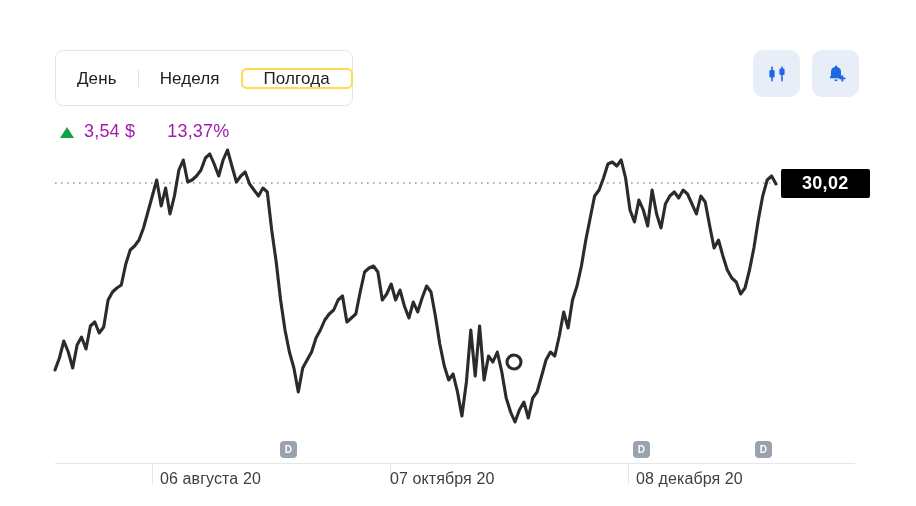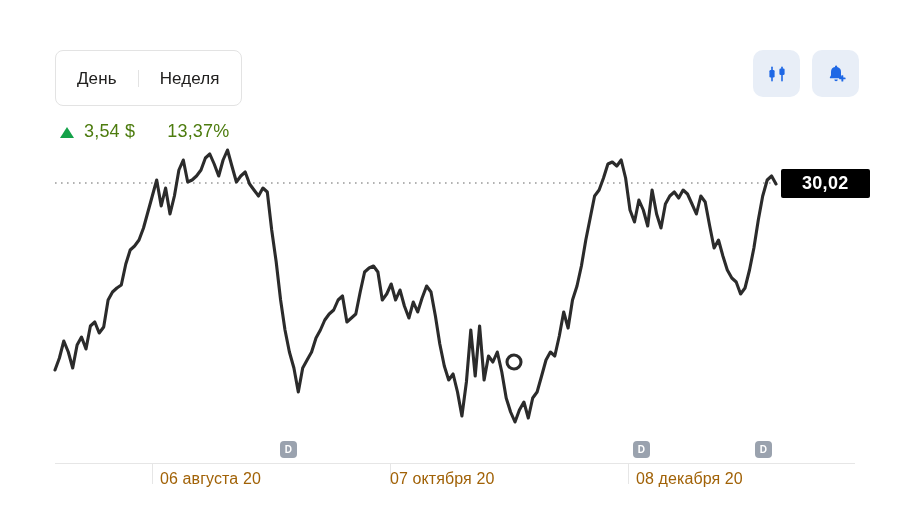--- a/index.html
+++ b/index.html
@@ -87,21 +87,21 @@
     width: 0; height: 0;
     border-left: 7px solid transparent;
     border-right: 7px solid transparent;
     border-bottom: 11px solid #14a249;
     margin-right: 10px;
     position: relative;
     top: 1px;
   }
   .chg-abs, .chg-pct {
     font-size: 18px;
-    color: #4d7c0f;
+    color: #a21caf;
     letter-spacing: 0.2px;
     white-space: nowrap;
   }
   .chg-pct { margin-left: 32px; }
 
   
   #chart-area {
     position: absolute;
     left: 0;
     top: 140px;
@@ -160,33 +160,34 @@
     position: absolute;
     top: 464px;
     width: 1px;
     height: 20px;
     background: #e6e6e6;
   }
   .axis-label {
     position: absolute;
     top: 470px;
     font-size: 16px;
-    color: #a16207;
+    color: #404040;
     white-space: nowrap;
     letter-spacing: 0.1px;
   }
 </style>
 </head>
 <body>
 
 <div id="screen">
 
   <div class="tabbar" id="tabbar">
       <div class="tab">День</div>
       <div class="tab">Неделя</div>
+      <div class="tab selected">Полгода</div>
     </div>
 
   <div class="iconbtn" id="btn-candles">
     <svg width="24" height="24" viewBox="0 0 24 24">
       <rect x="6.2" y="4.5" width="1.6" height="15" rx="0.8" fill="#1F68E5"></rect>
       <rect x="4.4" y="8" width="5.2" height="7.5" rx="1.3" fill="#1F68E5"></rect>
       <rect x="16.2" y="4.5" width="1.6" height="15" rx="0.8" fill="#1F68E5"></rect>
       <rect x="14.4" y="6.5" width="5.2" height="6.5" rx="1.3" fill="#1F68E5"></rect>
     </svg>
   </div>

